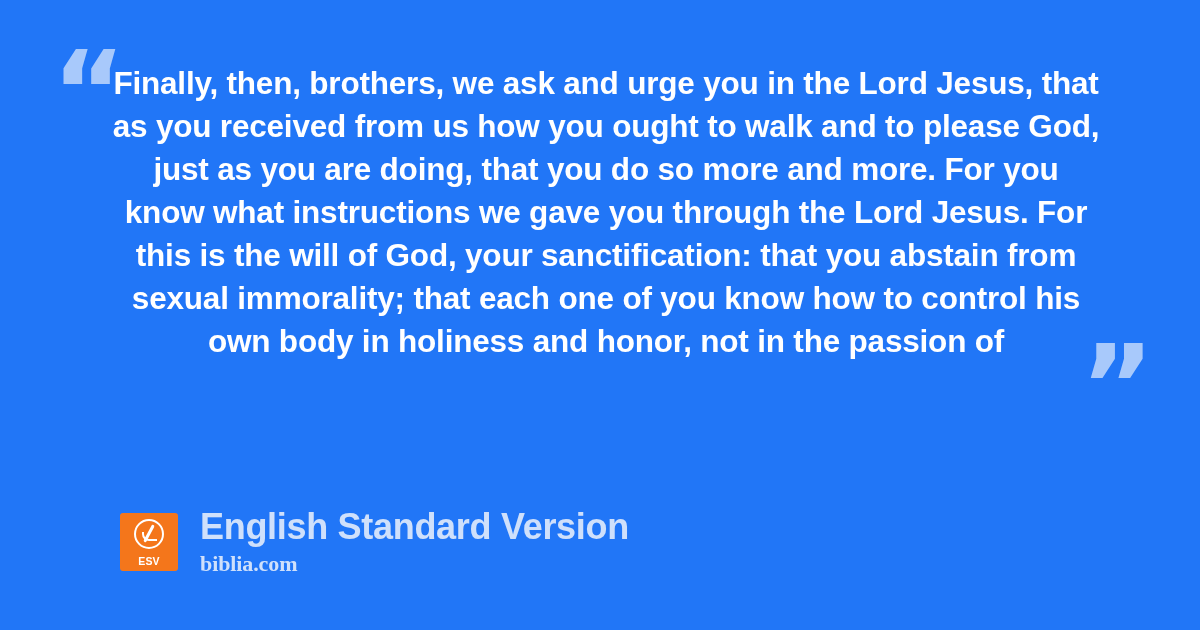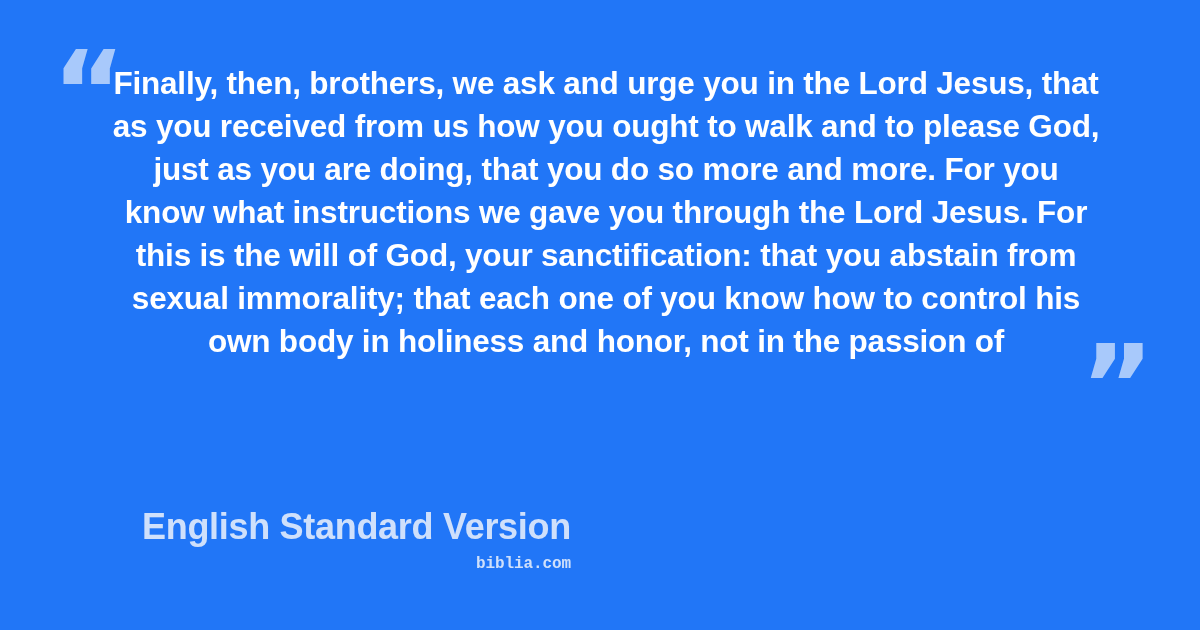--- a/index.html
+++ b/index.html
@@ -113,51 +113,54 @@
     font-family: "Liberation Sans", sans-serif;
     font-weight: 700;
     font-size: 10.5px;
     letter-spacing: 0.2px;
   }
   .footer-text {
     margin-left: 22px;
     display: flex;
     flex-direction: column;
     justify-content: center;
-    align-items: flex-end;
   }
   .version-name {
     color: #cfe0fb;
     font-family: "Liberation Sans", sans-serif;
     font-weight: 700;
     font-size: 36px;
     line-height: 42px;
     letter-spacing: -0.3px;
   }
   .site-url {
     color: #cfe0fb;
-    font-family: Liberation Mono, monospace;
+    font-family: Liberation Serif, serif;
     font-weight: 700;
-    font-size: 16px;
+    font-size: 22px;
     line-height: 28px;
     margin-top: 2px;
     letter-spacing: -0.1px;
   }
 </style>
 </head>
 <body>
 
 <div class="card">
 
   <div class="quote-mark quote-open">“</div>
 
   <div class="quote-text">Finally, then, brothers, we ask and urge you in the Lord Jesus, that as you received from us how you ought to walk and to please God, just as you are doing, that you do so more and more. For you know what instructions we gave you through the Lord Jesus. For this is the will of God, your sanctification: that you abstain from sexual immorality; that each one of you know how to control his own body in holiness and honor, not in the passion of</div>
 
   <div class="quote-mark quote-close">”</div>
 
   <div class="footer">
+    <div class="logo">
+      <div class="logo-glyph"></div>
+      <div class="logo-label">ESV</div>
+    </div>
     <div class="footer-text">
       <div class="version-name">English Standard Version</div>
       <div class="site-url">biblia.com</div>
     </div>
   </div>
 
 </div>
 
 </body></html>

